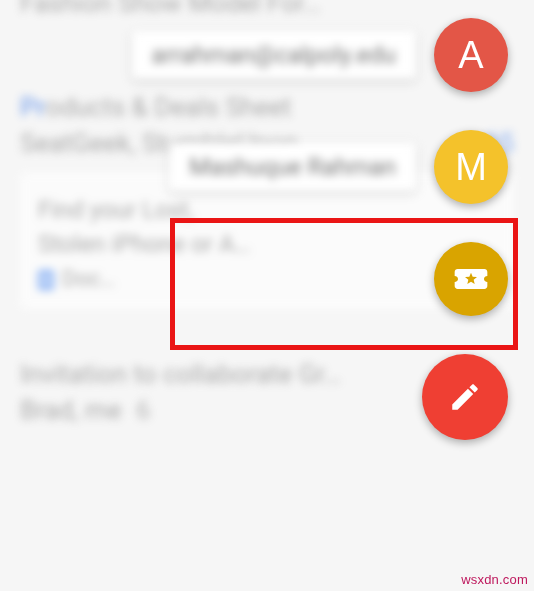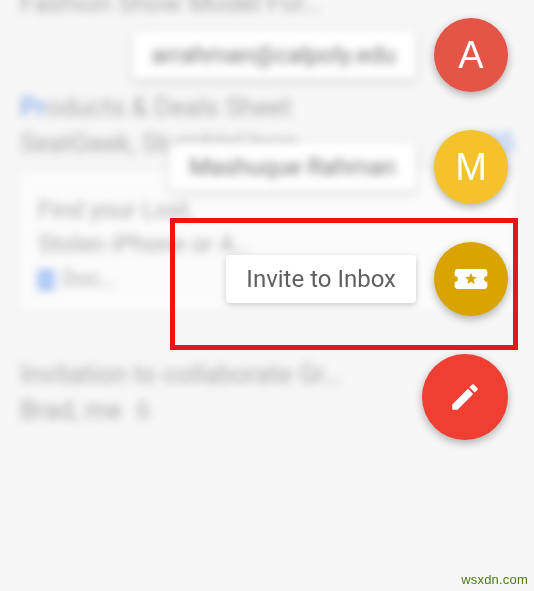--- a/index.html
+++ b/index.html
@@ -75,21 +75,21 @@
     border: 5px solid #ea1515;
     z-index: 10;
     pointer-events: none;
   }
 
   .watermark {
     position: absolute;
     right: 6px;
     bottom: 4px;
     font-size: 13px;
-    color: #4d7c0f;
+    color: #be185d;
     font-family: Arial, sans-serif;
     letter-spacing: 0.2px;
     z-index: 20;
   }
 
   svg { display:block; }
 </style>
 </head>
 <body>
 
@@ -128,21 +128,20 @@
     <div class="fab letter" style="background:#e35647">A</div>
   </div>
 
   <div class="fab-row">
     <div class="chip blur">Mashuque Rahman</div>
     <div class="fab letter" style="background:#f4c22b">M</div>
   </div>
 
 
   <div class="fab-row">
-    <div class="chip">Invite to Inbox</div>
     <div class="fab" style="background:#d9a400">
       <svg width="40" height="40" viewBox="0 0 24 24">
         <path fill="#fff" d="M20 6 H4 C3 6 2.2 6.8 2.2 7.8 V10.2 C3.3 10.2 4.2 11 4.2 12 C4.2 13 3.3 13.8 2.2 13.8 V16.2 C2.2 17.2 3 18 4 18 H20 C21 18 21.8 17.2 21.8 16.2 V13.8 C20.7 13.8 19.8 13 19.8 12 C19.8 11 20.7 10.2 21.8 10.2 V7.8 C21.8 6.8 21 6 20 6 Z M12 8.2 L13 10.6 L15.6 10.8 L13.6 12.5 L14.2 15 L12 13.6 L9.8 15 L10.4 12.5 L8.4 10.8 L11 10.6 Z"></path>
       </svg>
     </div>
   </div>
 
   <div class="fab-row">
     <div class="fab main" style="background:#ef3f33">
       <svg width="34" height="34" viewBox="0 0 24 24">

